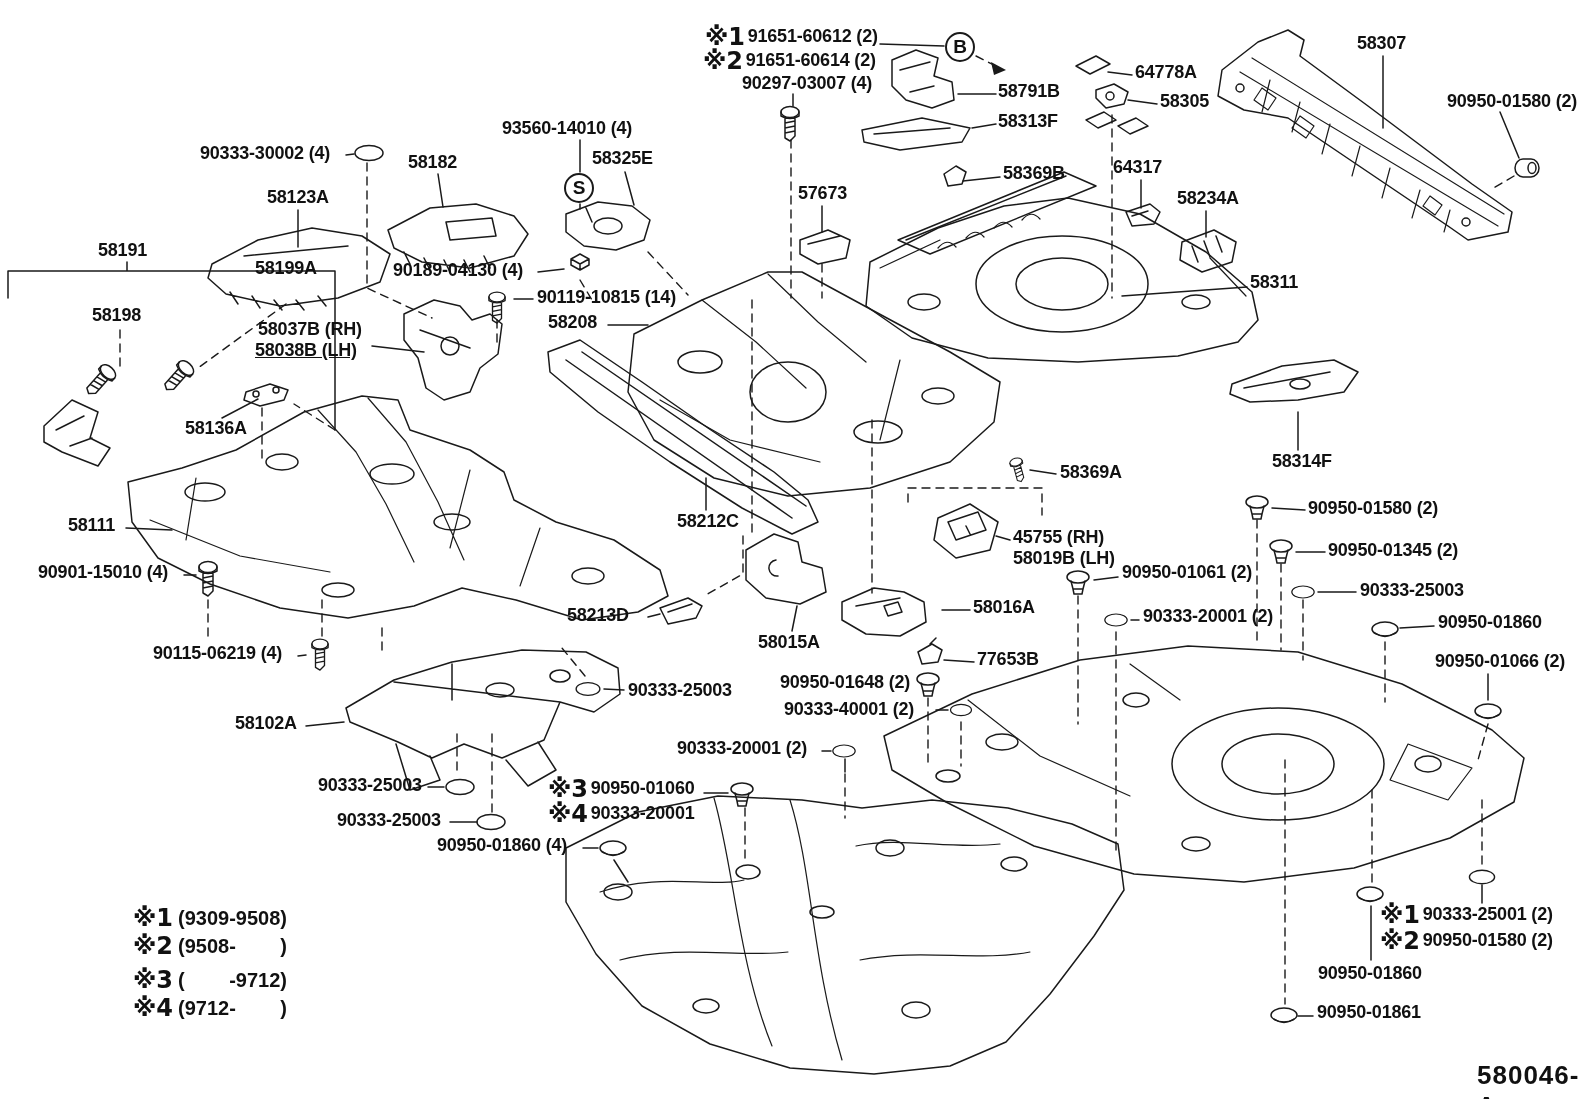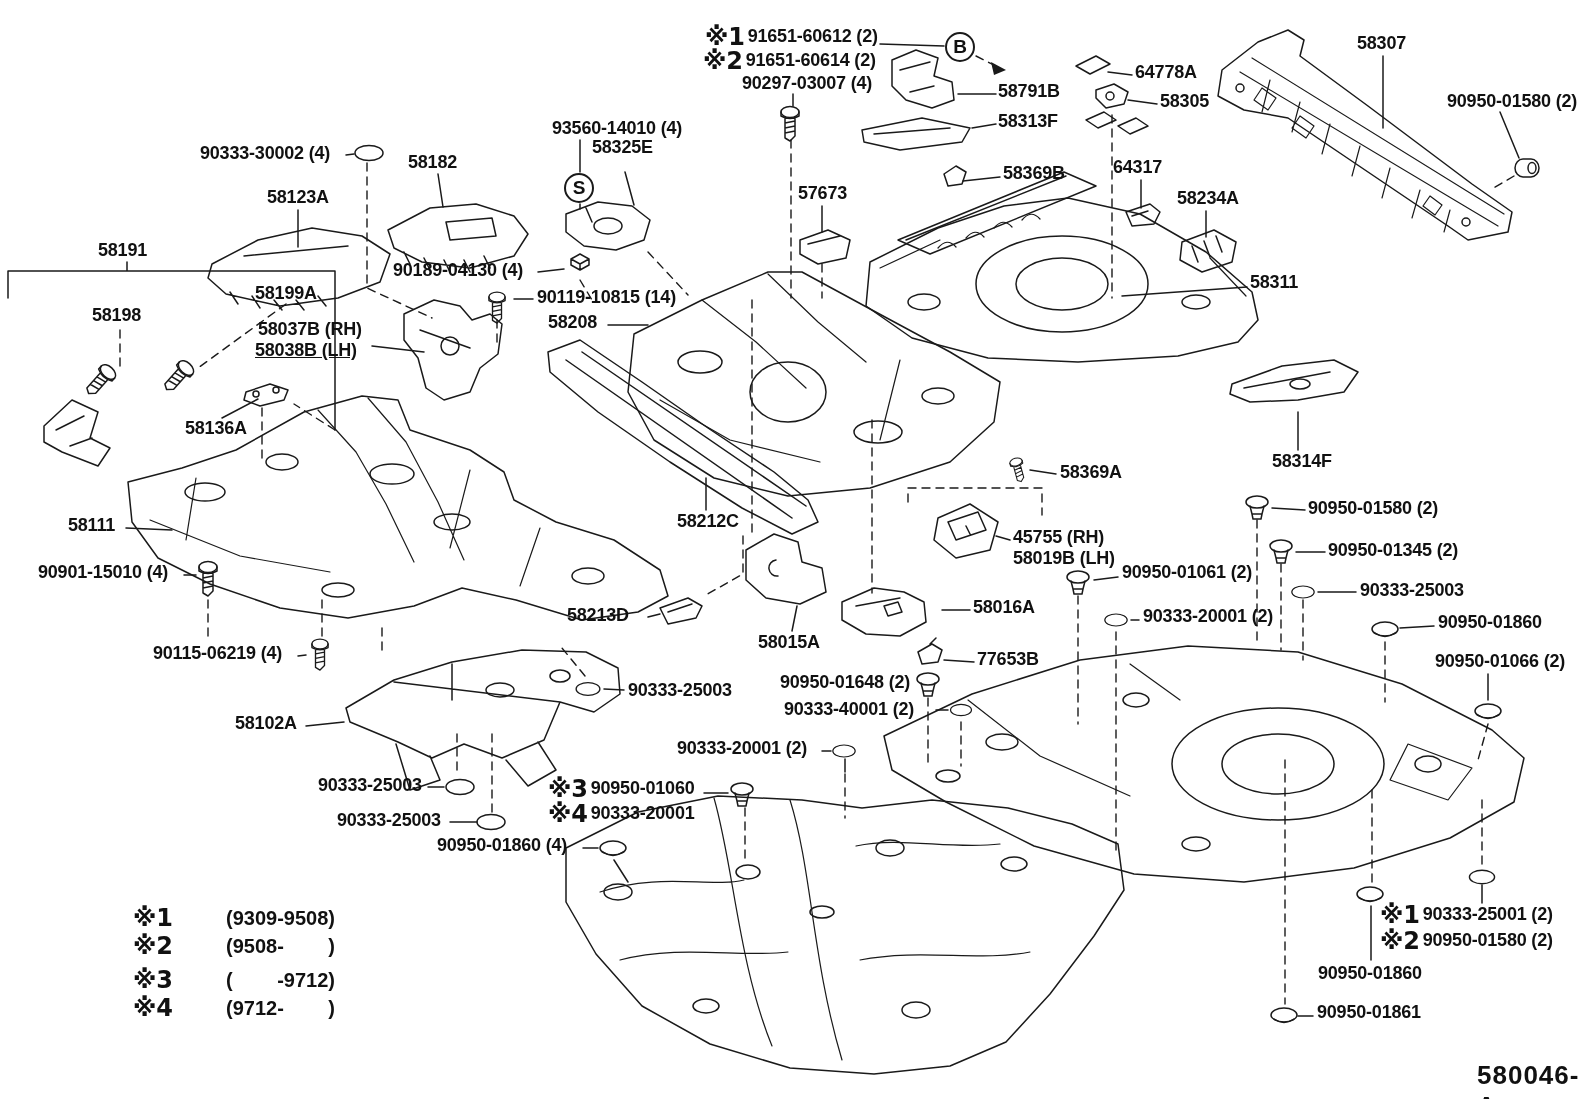--- a/index.html
+++ b/index.html
@@ -11,21 +11,21 @@
               font-size:18px;font-weight:700;letter-spacing:-0.2px;color:#111;line-height:1.1;}
   .part-label .marker{font-family:"DejaVu Sans",sans-serif;font-size:24px;font-weight:700;margin-right:3px;}
   .part-label .body{font-family:"Liberation Sans",sans-serif;}
   .circle-callout{position:absolute;width:30px;height:30px;border:2.2px solid #1a1a1a;border-radius:50%;
               display:flex;align-items:center;justify-content:center;font-size:19px;font-weight:700;color:#111;
               background:#fff;box-sizing:border-box;}
   #footnote-block{position:absolute;left:133px;top:904px;}
   .footnote-row{display:flex;align-items:center;height:28px;color:#111;}
   .footnote-row:nth-child(3){margin-top:6px;}
   .footnote-row .marker{font-family:"DejaVu Sans",sans-serif;font-size:24px;font-weight:700;margin-right:5px;}
-  .footnote-row .fbody{font-size:20px;font-weight:700;white-space:pre;margin-left:48px;}
+  .footnote-row .fbody{font-size:20px;font-weight:700;white-space:pre;}
   #diagram-code{position:absolute;left:1477px;top:1060px;font-size:26px;font-weight:700;
               letter-spacing:1px;color:#111;}
 </style>
 </head>
 <body>
 
 <div class="canvas">
 
   <svg width="1592" height="1099" viewBox="0 0 1592 1099">
     <defs>
@@ -301,40 +301,40 @@
       </div>
       <div class="part-label" style="left: 1160px; top: 92px;">
         <span class="body">58305</span>
       </div>
       <div class="part-label" style="left: 1357px; top: 34px;">
         <span class="body">58307</span>
       </div>
       <div class="part-label" style="left: 1447px; top: 92px;">
         <span class="body">90950-01580 (2)</span>
       </div>
-      <div class="part-label" style="left: 552px; top: 119px;">
+      <div class="part-label" style="left: 502px; top: 119px;">
         <span class="body">93560-14010 (4)</span>
       </div>
       <div class="circle-callout" style="left: 564px; top: 173px;">S</div>
-      <div class="part-label" style="left: 592px; top: 138px;">
+      <div class="part-label" style="left: 592px; top: 149px;">
         <span class="body">58325E</span>
       </div>
       <div class="part-label" style="left: 200px; top: 144px;">
         <span class="body">90333-30002 (4)</span>
       </div>
       <div class="part-label" style="left: 408px; top: 153px;">
         <span class="body">58182</span>
       </div>
       <div class="part-label" style="left: 267px; top: 188px;">
         <span class="body">58123A</span>
       </div>
       <div class="part-label" style="left: 98px; top: 241px;">
         <span class="body">58191</span>
       </div>
-      <div class="part-label" style="left: 255px; top: 284px;">
+      <div class="part-label" style="left: 255px; top: 259px;">
         <span class="body">58199A</span>
       </div>
       <div class="part-label" style="left: 92px; top: 306px;">
         <span class="body">58198</span>
       </div>
       <div class="part-label" style="left: 798px; top: 184px;">
         <span class="body">57673</span>
       </div>
       <div class="part-label" style="left: 1003px; top: 164px;">
         <span class="body">58369B</span>

